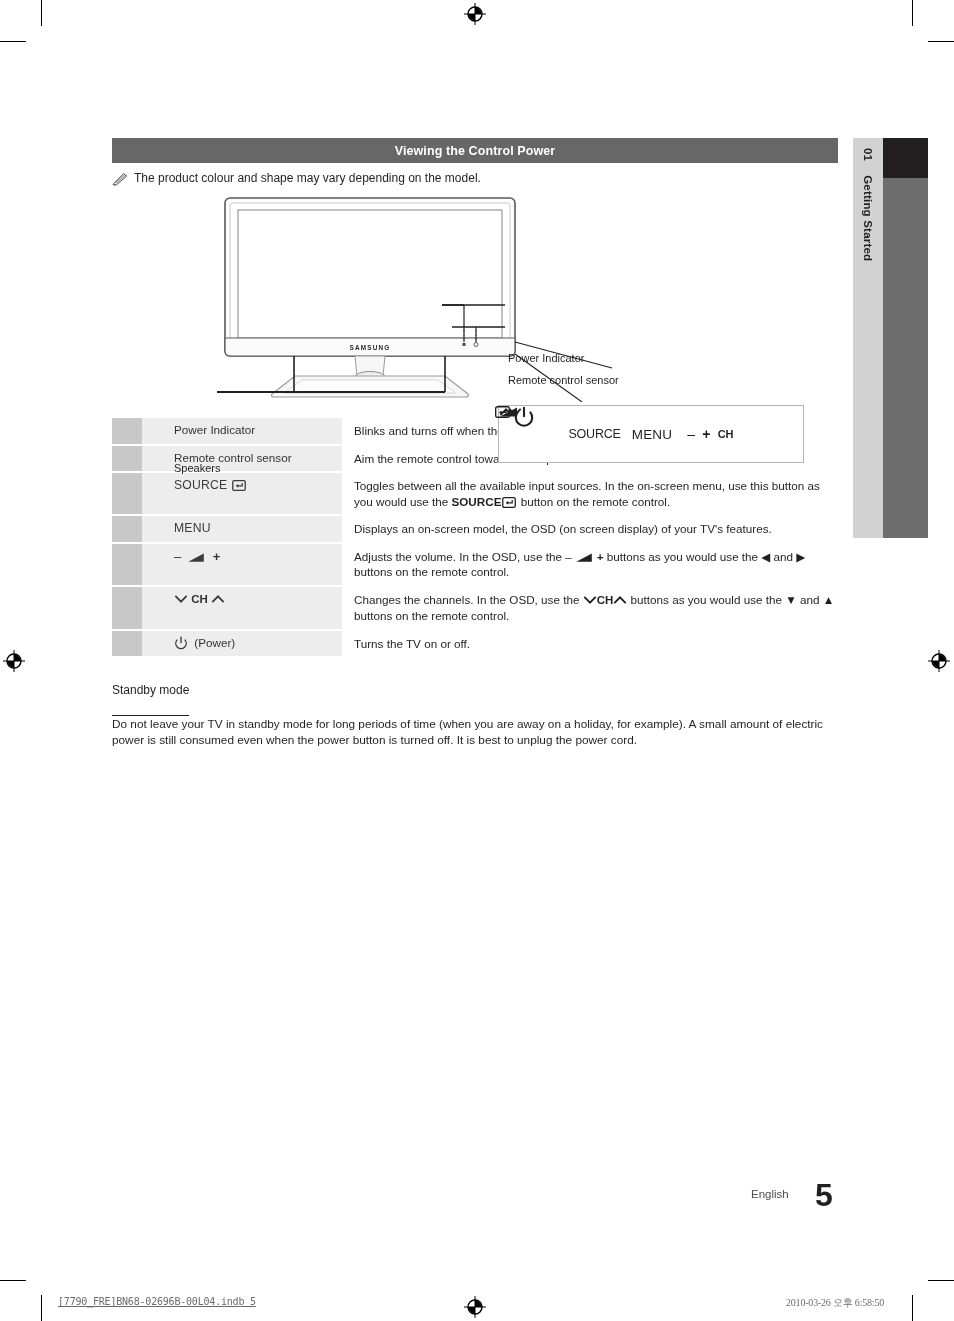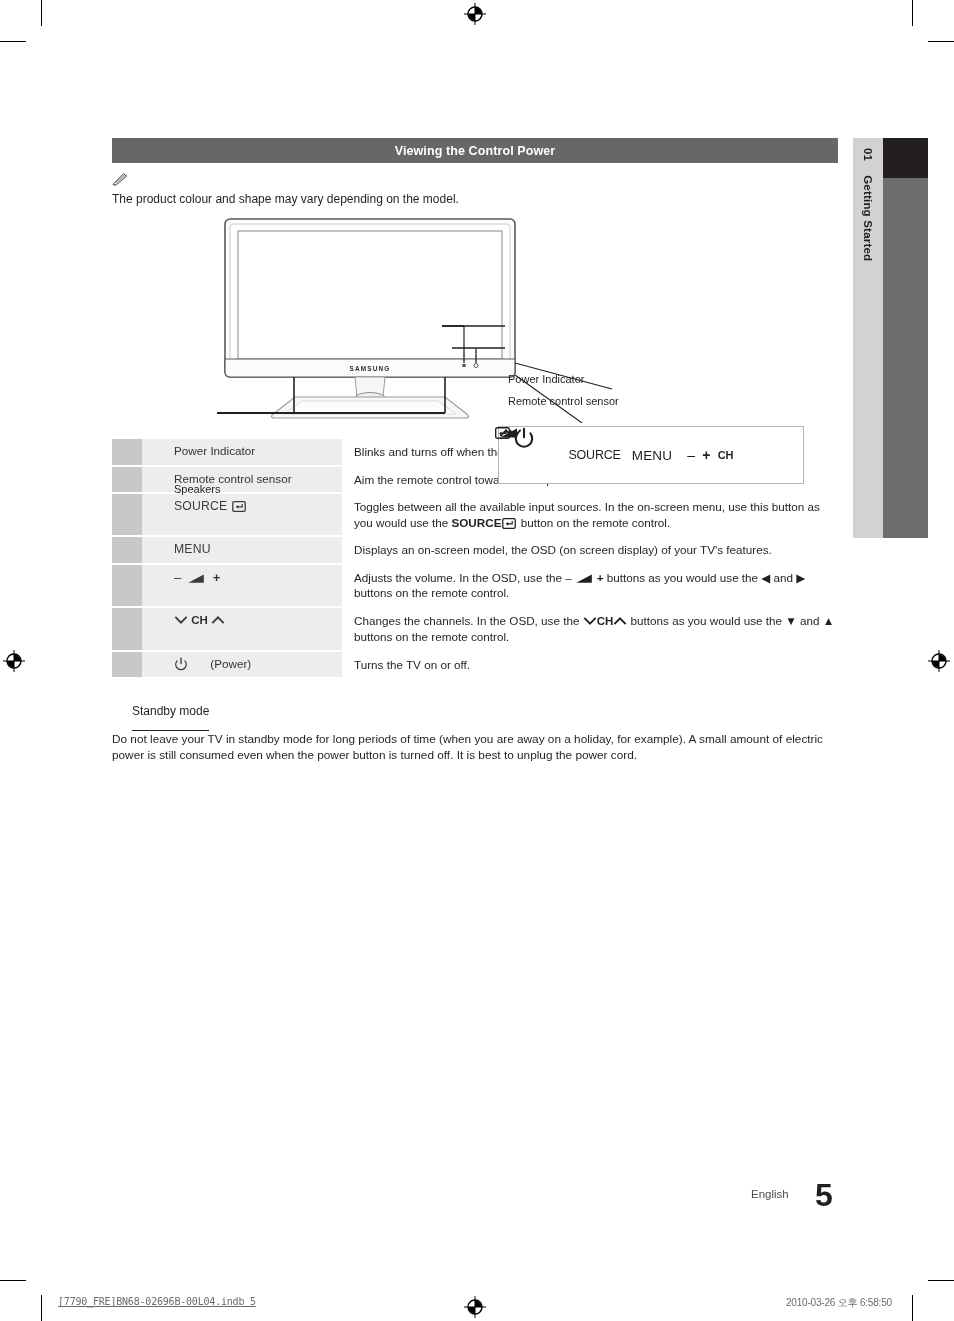--- a/index.html
+++ b/index.html
@@ -90,21 +90,20 @@
   }
 
   
   .note-line {
     display: flex;
     align-items: flex-start;
     gap: 6px;
     margin-top: 8px;
     font-size: 12px;
     line-height: 15px;
-    flex-direction: column;
   }
   .note-icon { flex: none; width: 16px; height: 14px; margin-top: 1px; }
 
   
   #tv-figure {
     position: relative;
     height: 212px;
     margin-top: 4px;
   }
   #tv-figure svg { position: absolute; left: 0; top: 0; }
@@ -159,22 +158,21 @@
   .lbl-strong { font-size: 12.2px; font-weight: normal; color: #3b3b3b; letter-spacing:.2px;}
 
   
   #standby {
     margin-top: 22px;
   }
   #standby-title {
     font-size: 12px;
     display: inline-block;
     border-bottom: 1px solid #231f20;
-    padding-bottom: 12px;
-    margin-left: 20px;
+    padding-bottom: 18px;
   }
   #standby-body {
     font-size: 11.8px;
     line-height: 16px;
   }
 
   
   #pg-lang {
     position: absolute;
     left: 751px; top: 1188px;
@@ -195,21 +193,21 @@
     color: #6b6b6b;
     font-family: "DejaVu Sans Mono", monospace;
     letter-spacing: -.2px;
     text-decoration: underline;
   }
   #footer-right {
     position: absolute;
     left: 786px; top: 1296px;
     font-size: 10px;
     color: #6b6b6b;
-    font-family: Liberation Sans, sans-serif;
+    font-family: Liberation Serif, serif;
     letter-spacing: -.2px;
   }
 
   .ico { display:inline-block; vertical-align: middle; }
 </style>
 </head>
 <body>
 
 <div class="crop" style="left:41px;  top:0px;   width:1px; height:26px;"></div>
 <div class="crop" style="left:0px;   top:41px;  width:26px; height:1px;"></div>
@@ -448,21 +446,21 @@
         </td>
       </tr>
 
       <tr>
         <td class="c-swatch"></td>
         <td class="c-label">
           <svg class="ico" width="14" height="14" viewBox="0 0 22 22">
             <path d="M4.6 6.4 A8.2 8.2 0 1 0 17.4 6.4" fill="none" stroke="#3b3b3b" stroke-width="2.1" stroke-linecap="round"></path>
             <line x1="11" y1="1.8" x2="11" y2="10.2" stroke="#3b3b3b" stroke-width="2.1" stroke-linecap="round"></line>
           </svg>
-          <span style="margin-left:19px;">(Power)</span>
+          <span style="margin-left:3px;">(Power)</span>
         </td>
         <td class="c-desc">
           <span>Turns the TV on or off.</span>
         </td>
       </tr>
 
     </tbody>
   </table>
 
   <div id="standby">

